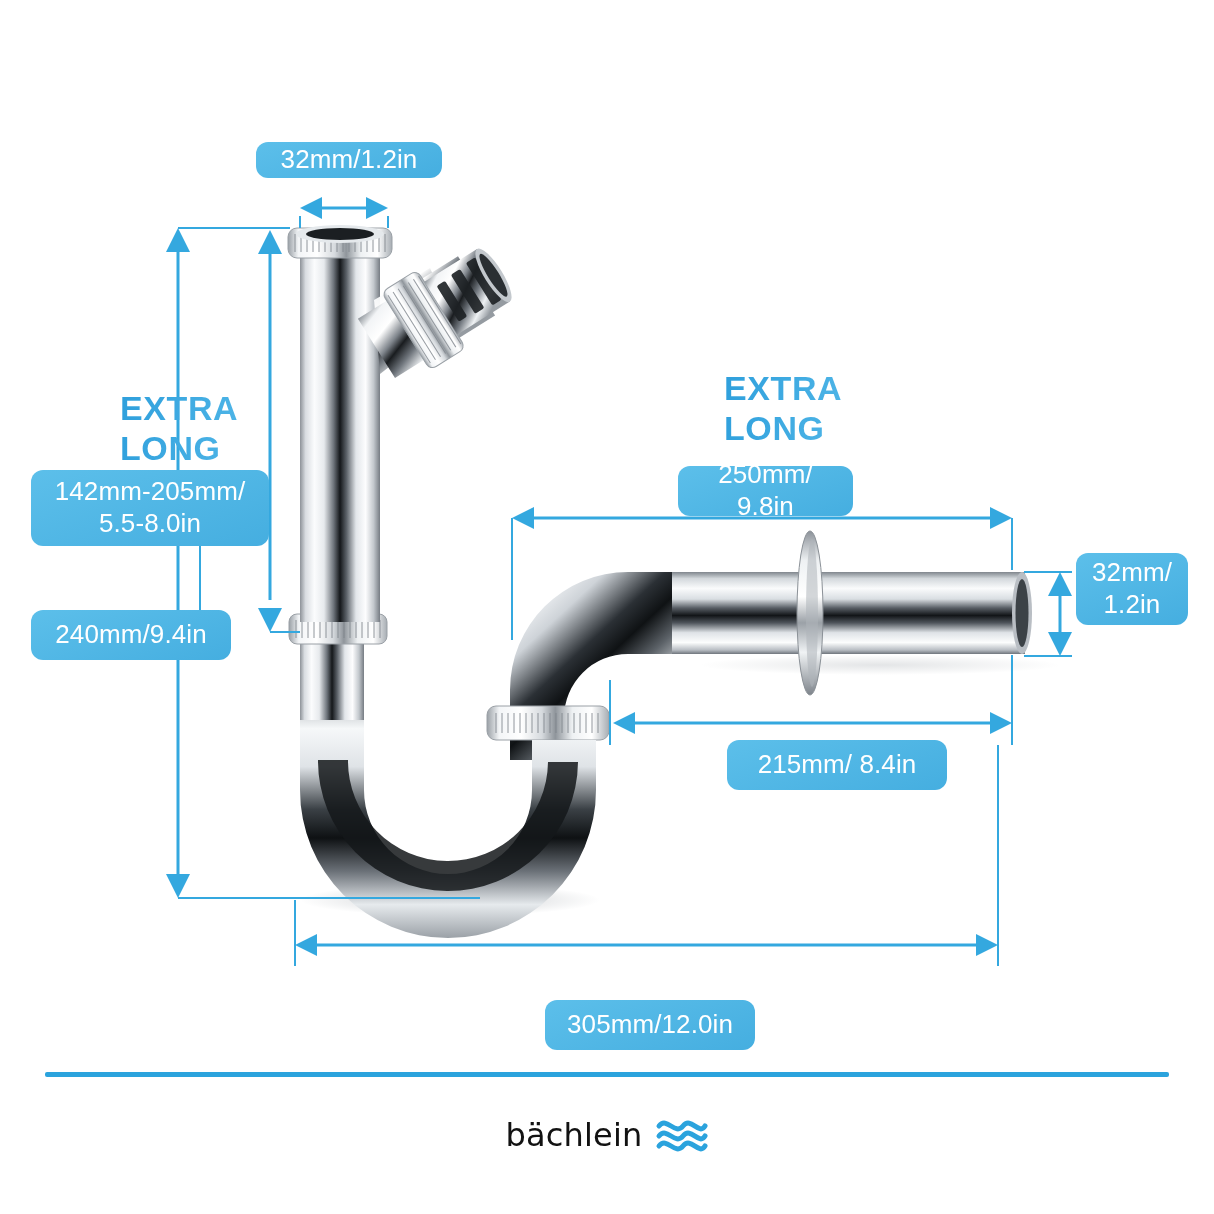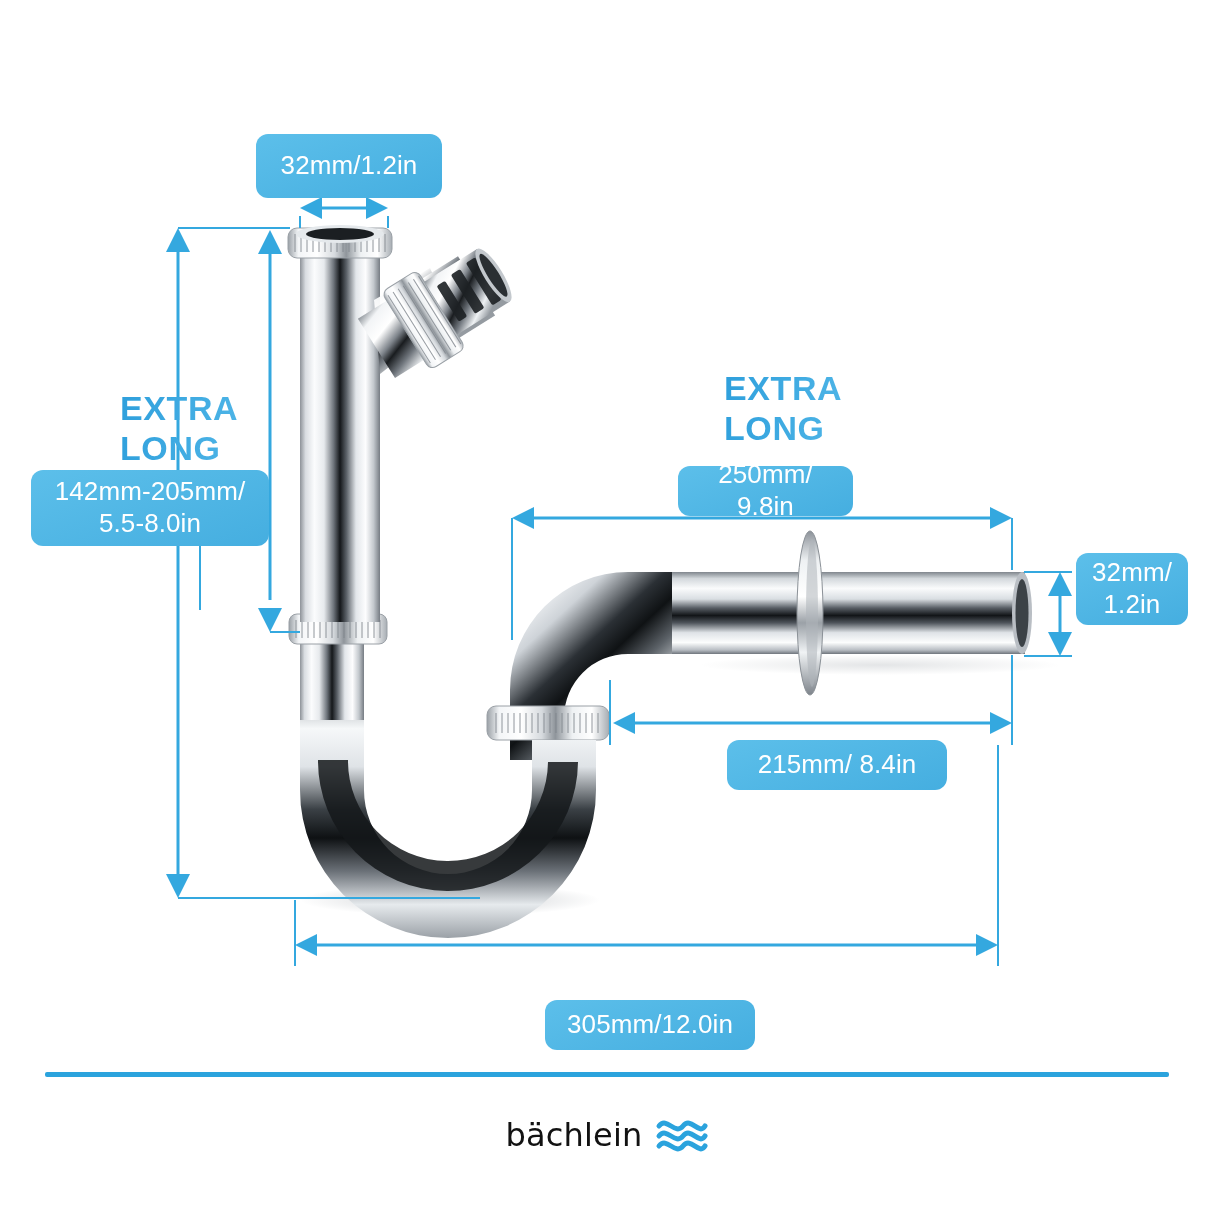--- a/index.html
+++ b/index.html
@@ -355,28 +355,29 @@
       <g>
         <line x1="315" y1="945" x2="978" y2="945"></line>
         <polygon points="295,945 317,934 317,956" stroke="none"></polygon>
         <polygon points="998,945 976,934 976,956" stroke="none"></polygon>
       </g>
       <line x1="295" y1="900" x2="295" y2="966" stroke-width="2"></line>
       <line x1="998" y1="745" x2="998" y2="966" stroke-width="2"></line>
     </g>
   </svg>
 
-  <div class="badge" style="left:256px;top:134px;width:186px;height:64px;">32mm/1.2in</div>
+  <div class="badge" style="left:256px;top:142px;width:186px;height:36px;">32mm/1.2in</div>
 
   <div class="extralong" style="left:120px;top:388px;width:200px;">EXTRA
 LONG</div>
 
   <div class="badge" style="left:31px;top:470px;width:238px;height:76px;">142mm-205mm/
 5.5-8.0in</div>
 
+  <div class="badge" style="left:31px;top:610px;width:200px;height:50px;">240mm/9.4in</div>
 
   <div class="extralong" style="left:724px;top:368px;width:200px;">EXTRA
 LONG</div>
 
   <div class="badge" style="left:678px;top:466px;width:175px;height:50px;">250mm/ 9.8in</div>
 
   <div class="badge" style="left:1076px;top:553px;width:112px;height:72px;">32mm/
 1.2in</div>
 
   <div class="badge" style="left:727px;top:740px;width:220px;height:50px;">215mm/ 8.4in</div>

